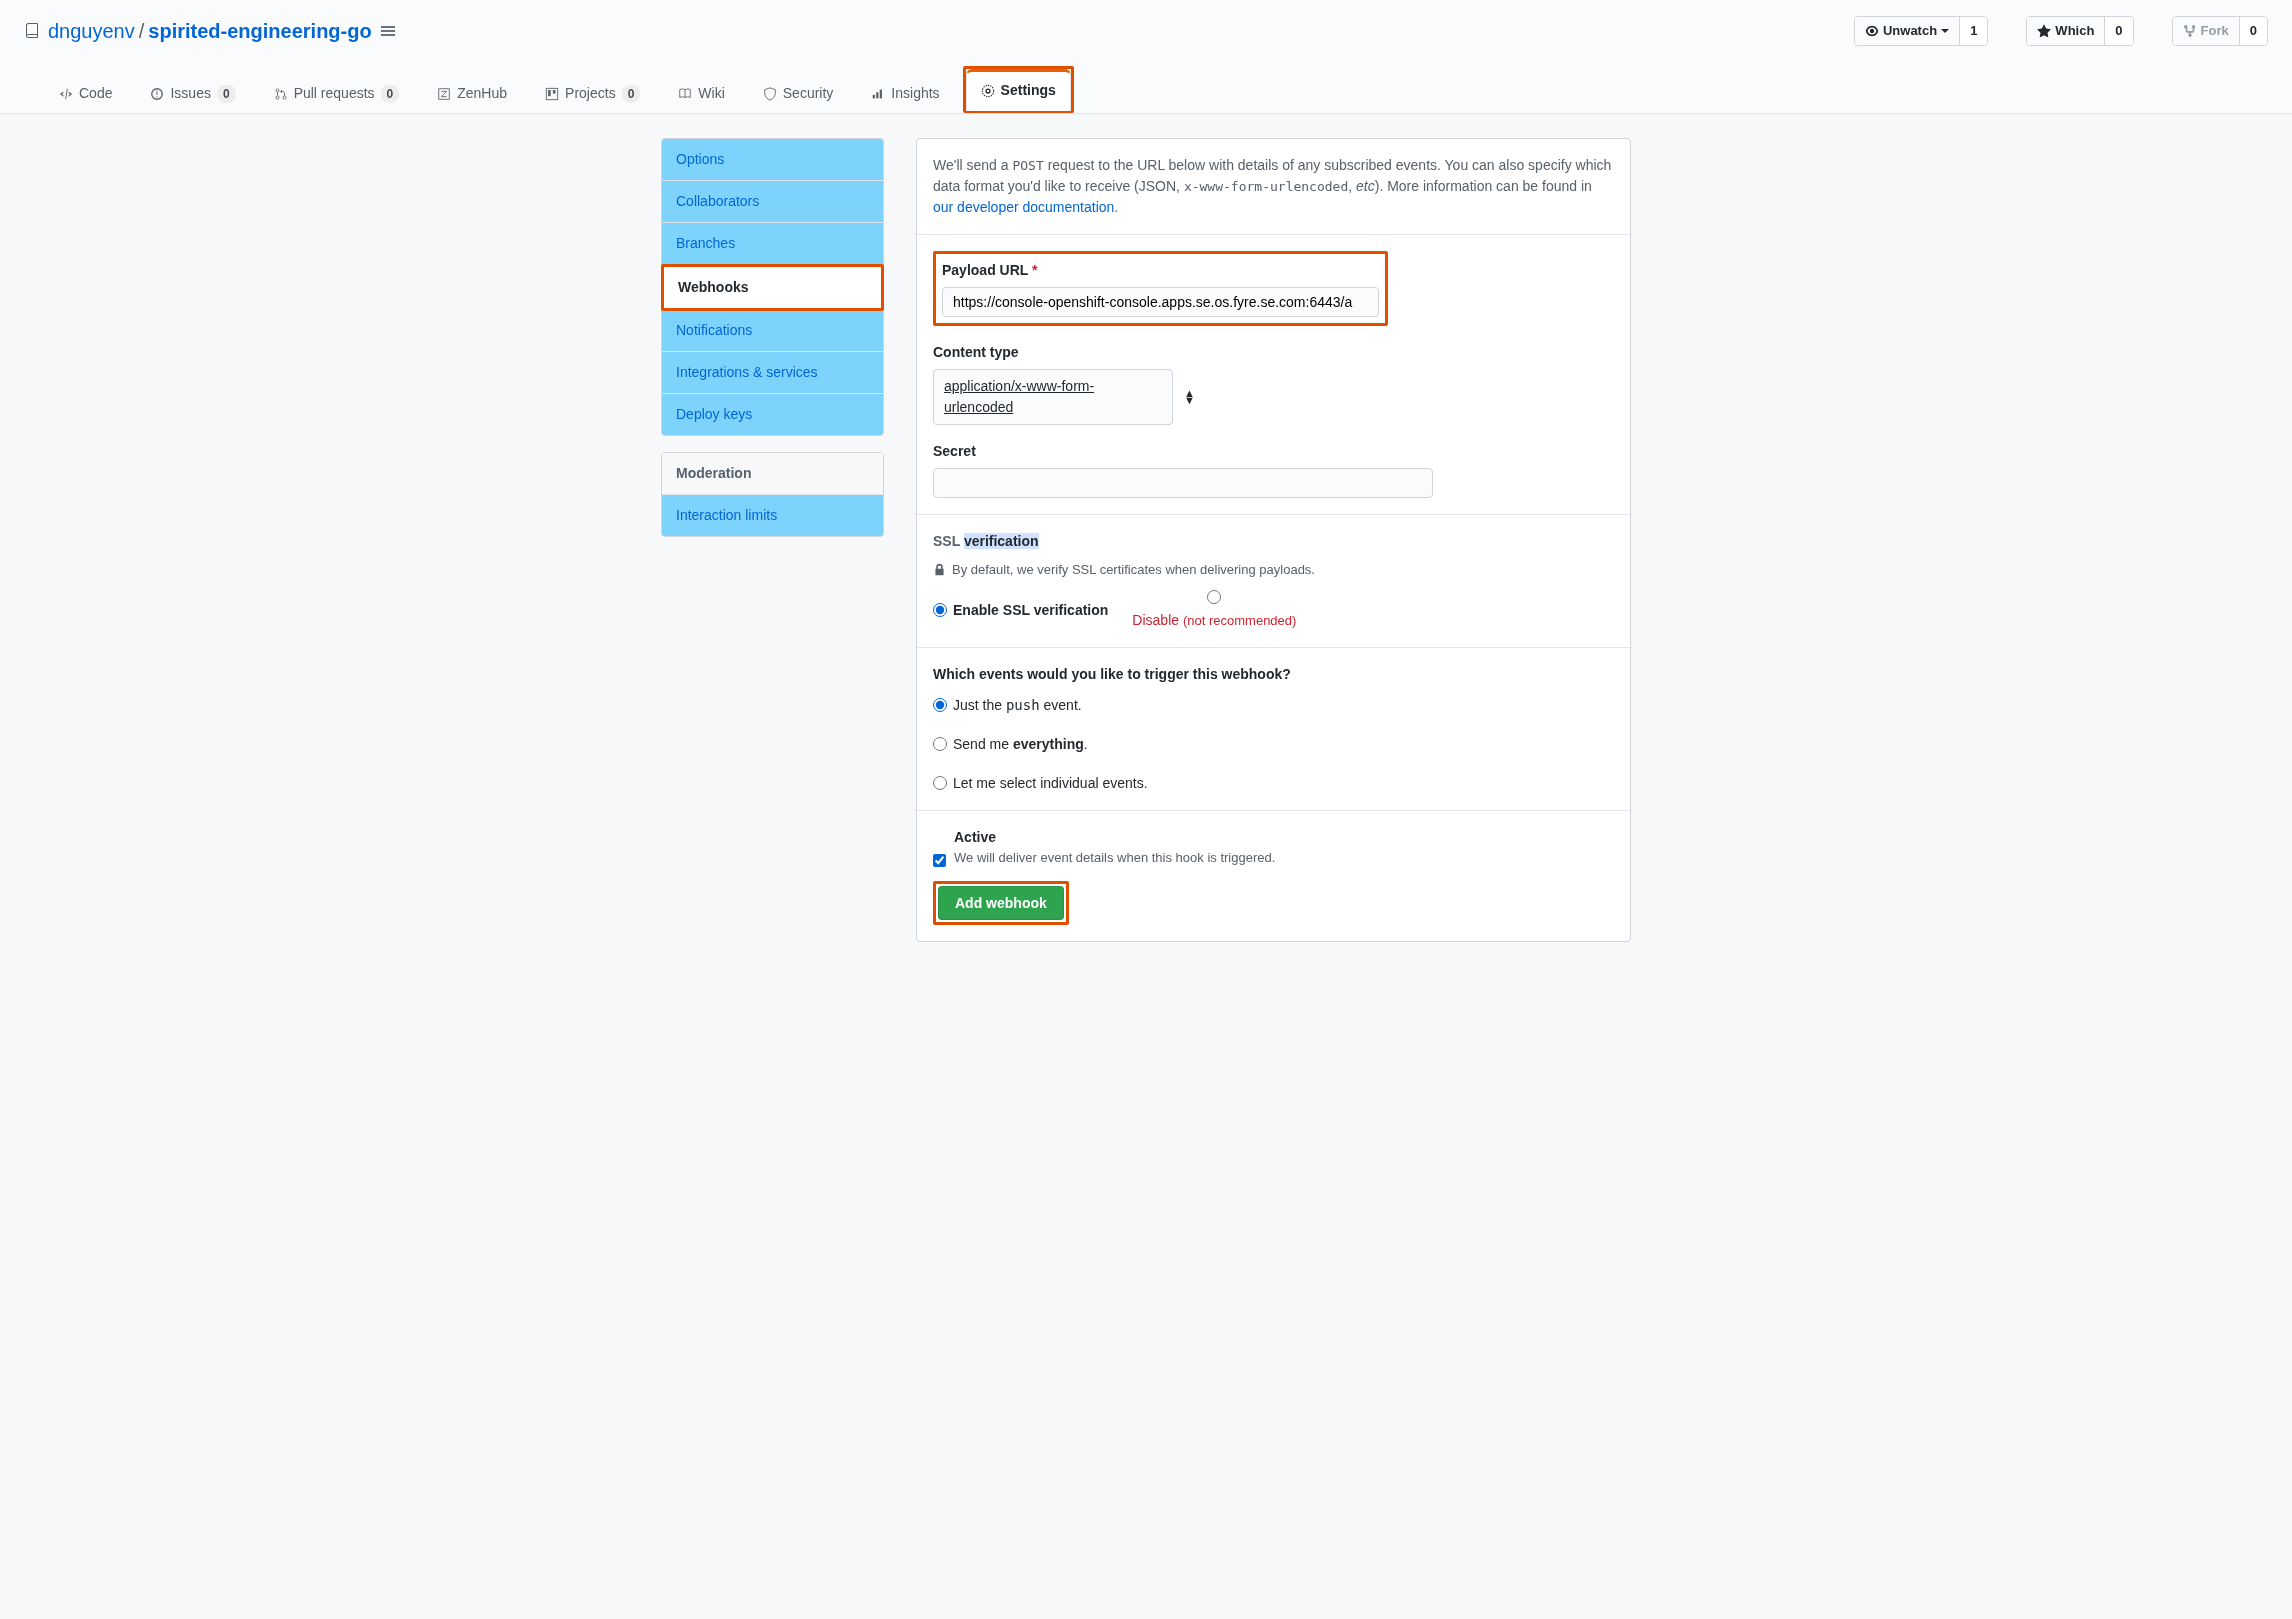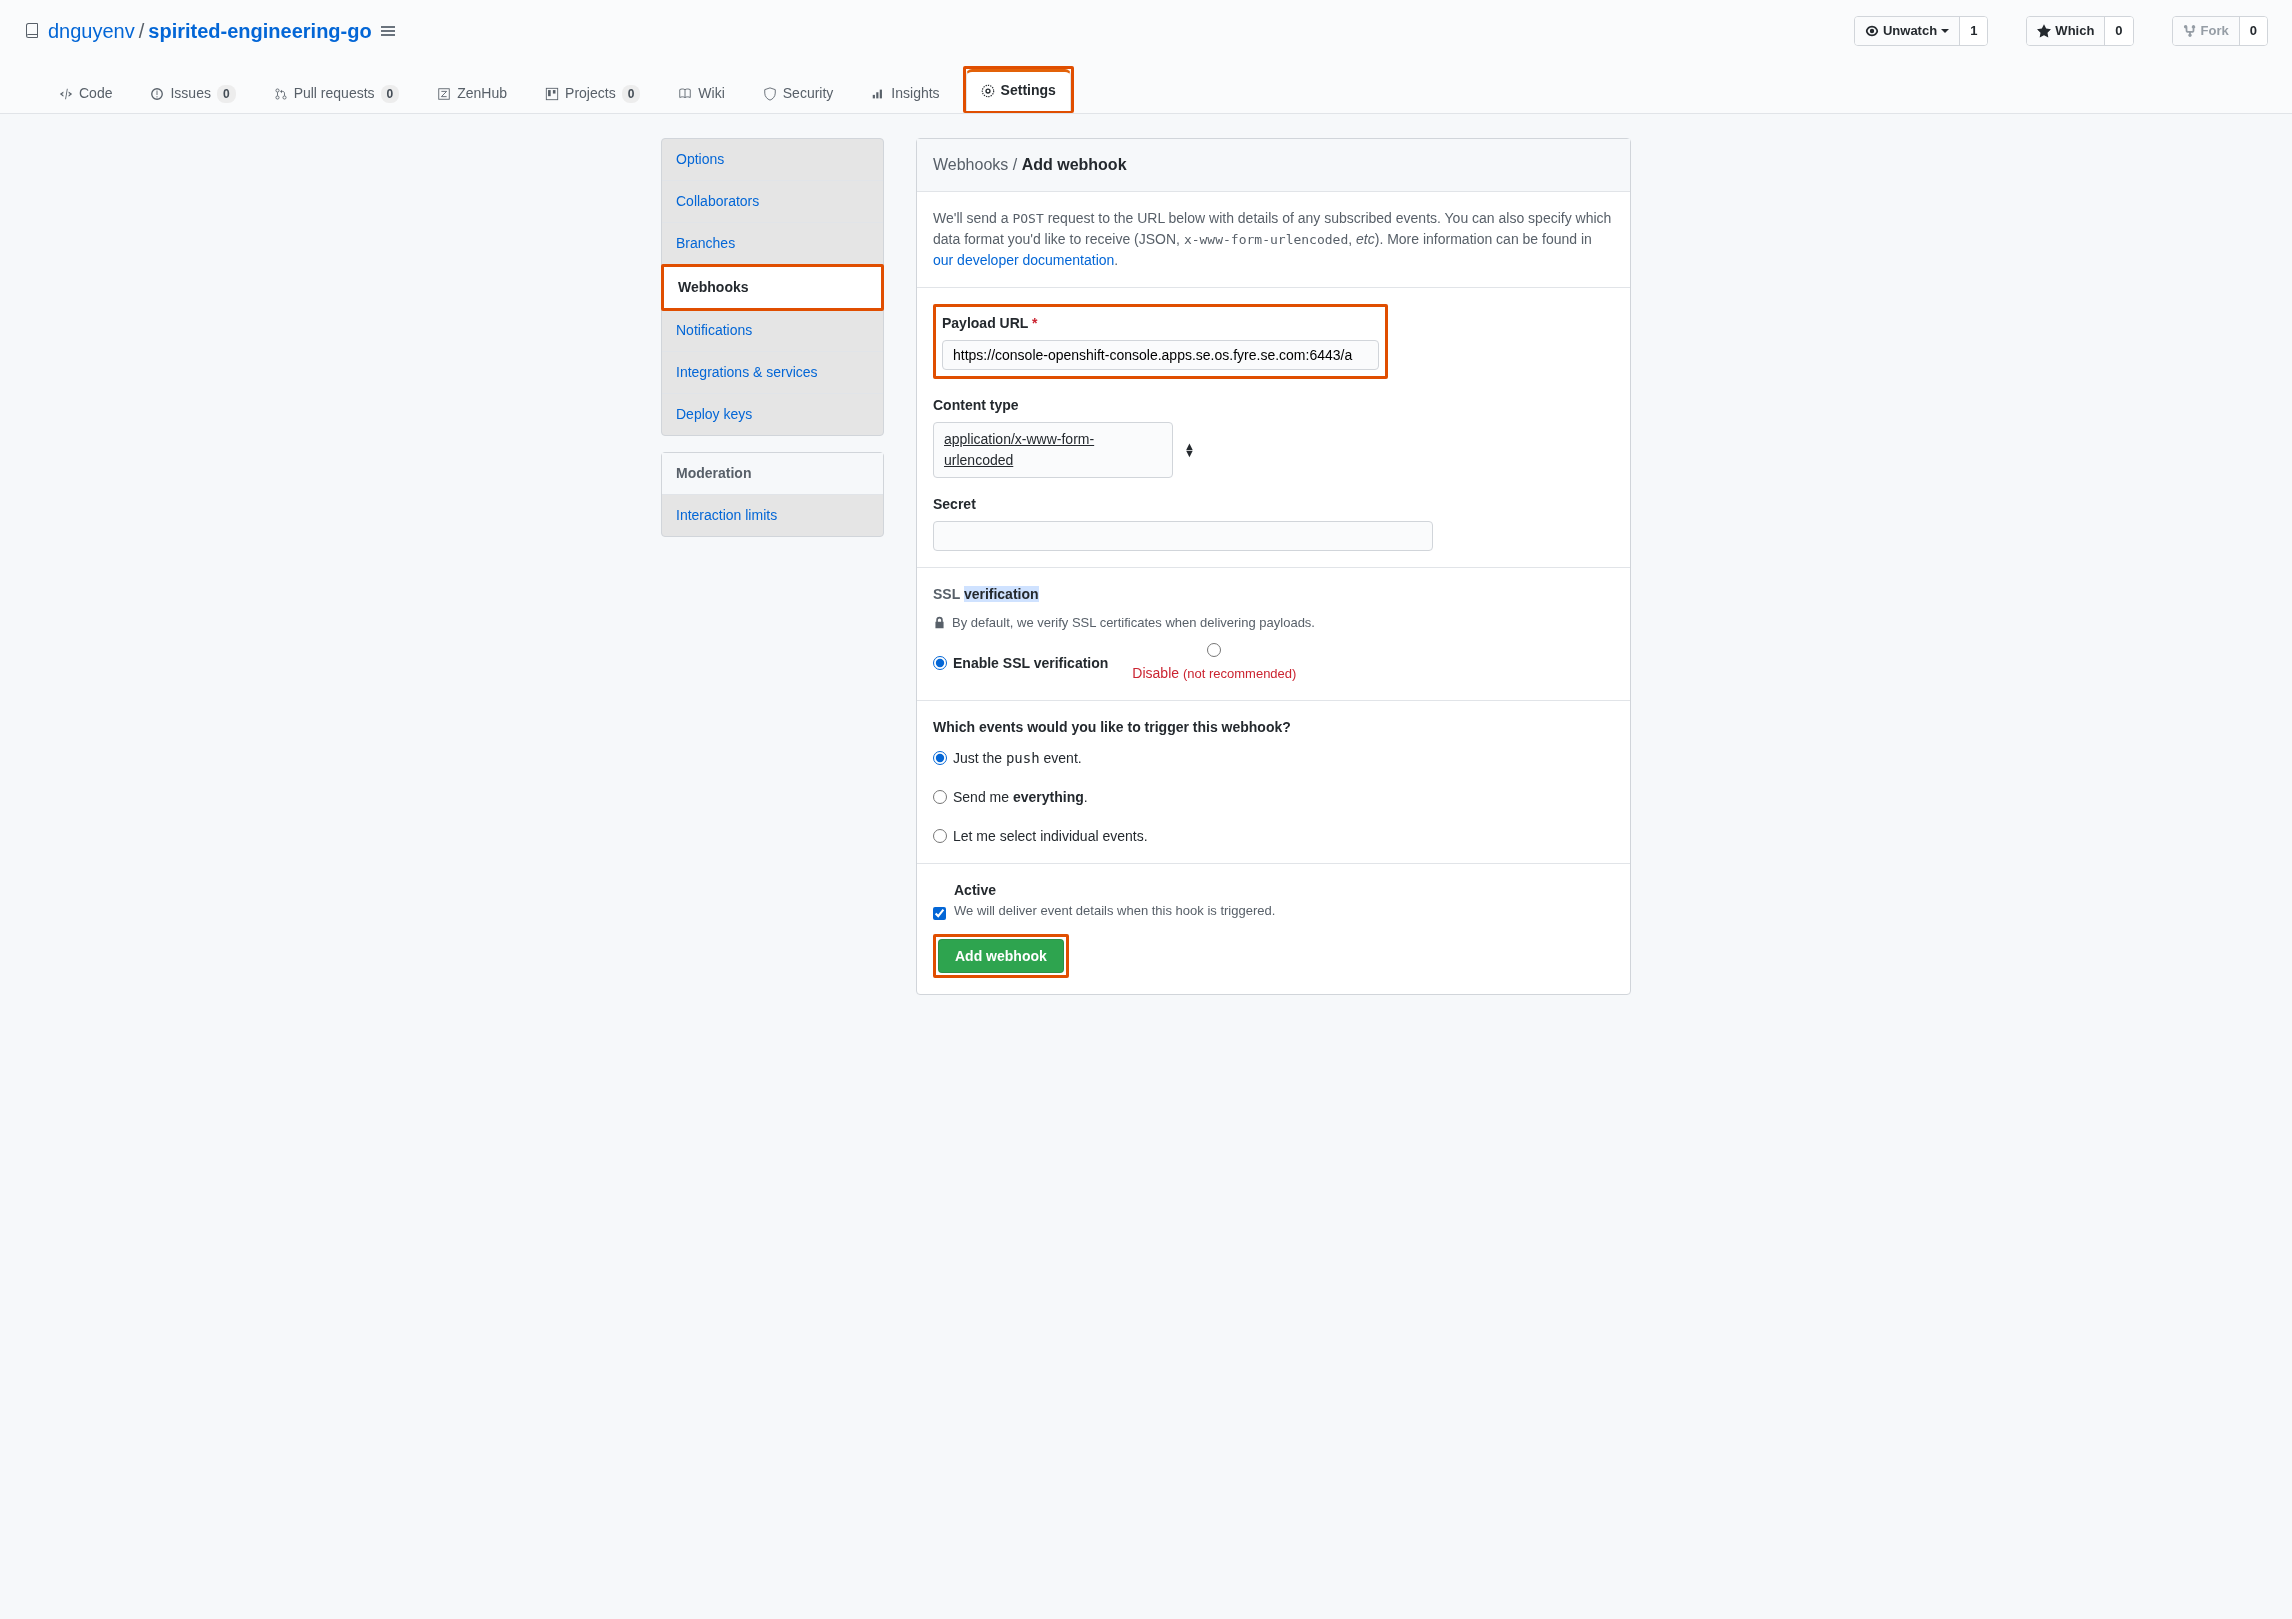--- a/index.html
+++ b/index.html
@@ -109,21 +109,21 @@
     padding: 0 16px;
     align-items: flex-start;
   }
   .sidebar {
     width: 223px;
     flex-shrink: 0;
   }
   .menu-list {
     border: 1px solid #d1d5da;
     border-radius: 4px;
-    background: #e5e5e5;
+    background: #7dd3fc;
     margin-bottom: 16px;
   }
   .menu-item {
     display: block;
     padding: 10px 14px;
     color: #0366d6;
     border-bottom: 1px solid #e1e4e8;
     cursor: pointer;
     font-size: 14px;
   }
@@ -362,23 +362,20 @@
       <div class="menu-item">Integrations &amp; services</div>
       <div class="menu-item">Deploy keys</div>
     </div>
     <div class="menu-list">
       <div class="menu-item header">Moderation</div>
       <div class="menu-item">Interaction limits</div>
     </div>
   </div>
 
   <div class="main">
-    <div class="subhead">
-      <span>Webhooks</span><span> / </span><strong>Add webhook</strong>
-    </div>
 
     <div class="section intro">
       <span>We'll send a </span><code>POST</code><span> request to the URL below with details of any subscribed events. You can also specify which data format you'd like to receive (JSON, </span><code>x-www-form-urlencoded</code><span>, </span><em>etc</em><span>). More information can be found in </span><a>our developer documentation</a><span>.</span>
     </div>
 
     <div class="section">
       <div class="hl-border-block" style="margin-bottom:16px;max-width:455px;">
         <div class="form-group" style="margin-bottom:0;">
           <label class="form-label">
             <span>Payload URL</span> <span class="required">*</span>

